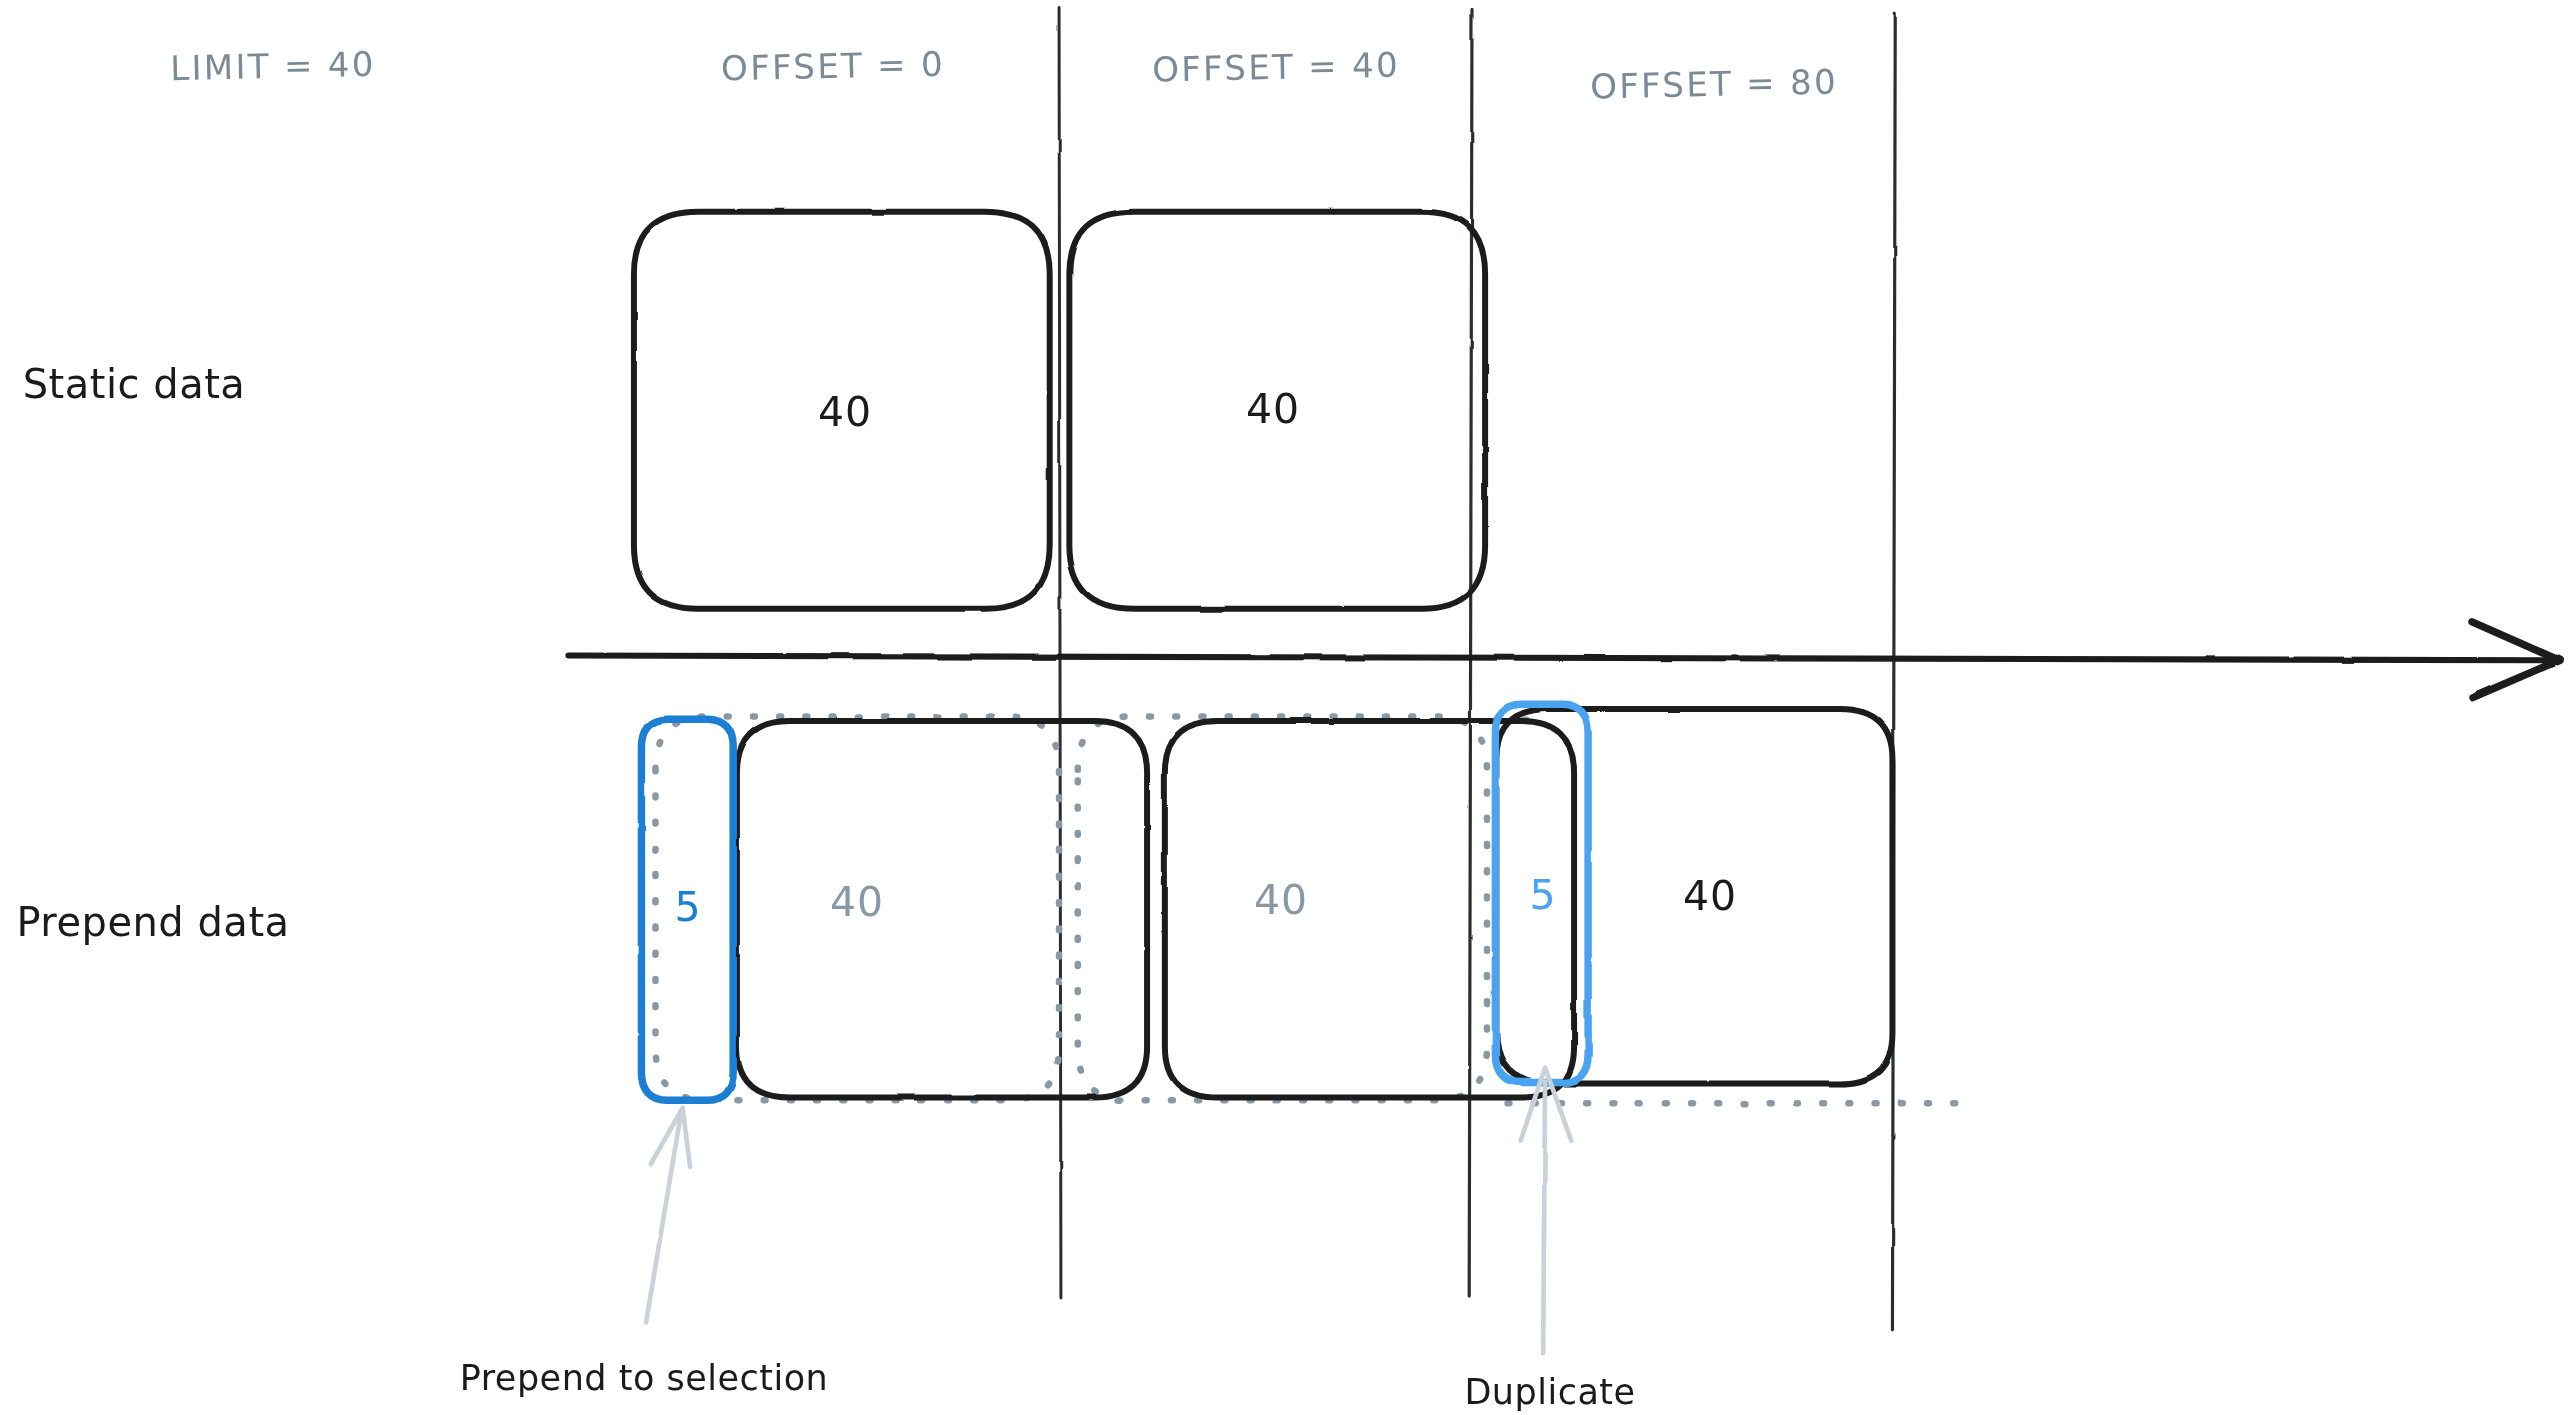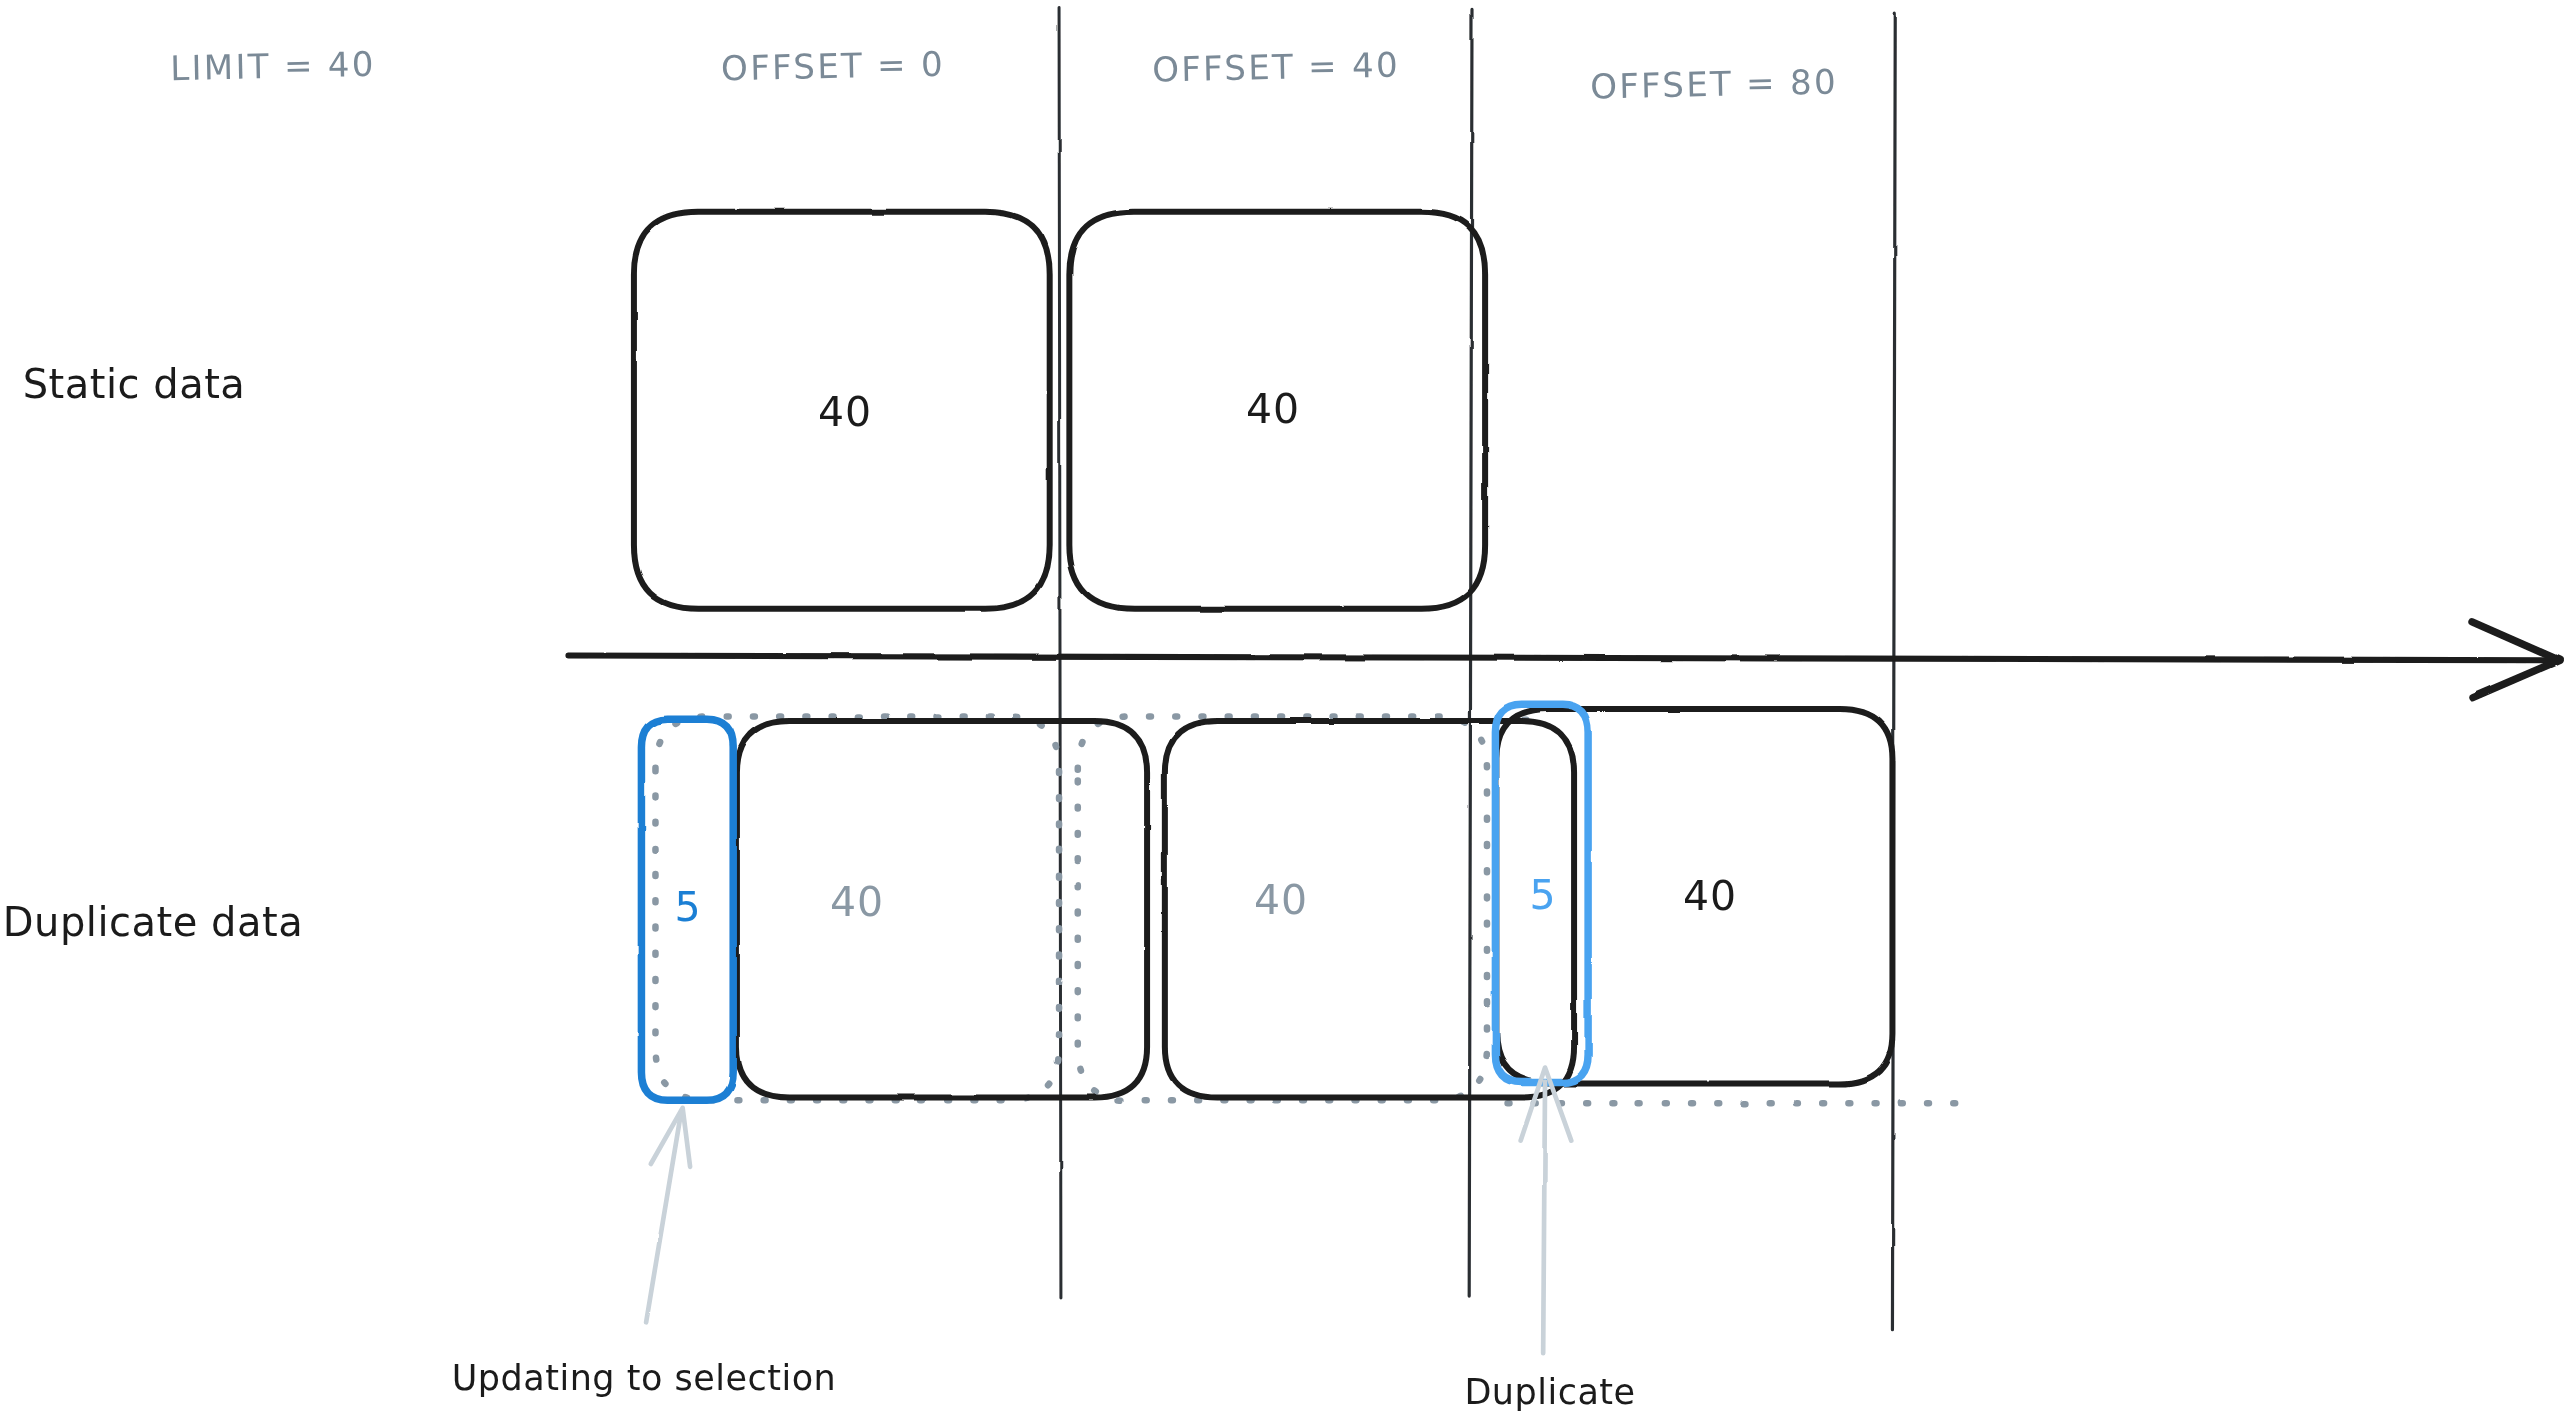--- a/index.html
+++ b/index.html
@@ -191,28 +191,28 @@
       <path d="M1624 1218 L1650 1140 L1678 1218" stroke="#c9d2d9" stroke-width="5" fill="none" stroke-linecap="round" stroke-linejoin="round"></path>
     </g>
   </svg>
 
   <div class="txt col-header skew" style="left:273px; top:66px;">LIMIT = 40</div>
   <div class="txt col-header skew" style="left:833px; top:66px;">OFFSET = 0</div>
   <div class="txt col-header skew" style="left:1276px; top:67px;">OFFSET = 40</div>
   <div class="txt col-header skew" style="left:1714px; top:84px;">OFFSET = 80</div>
 
   <div class="txt row-label" style="left:134px; top:384px;">Static data</div>
-  <div class="txt row-label" style="left:153px; top:922px;">Duplicate data</div>
+  <div class="txt row-label" style="left:153px; top:922px;">Prepend data</div>
 
   <div class="txt box-num-dark" style="left:845px; top:412px;">40</div>
   <div class="txt box-num-dark" style="left:1273px; top:409px;">40</div>
 
   <div class="txt box-num-blue" style="left:688px; top:907px;">5</div>
   <div class="txt box-num-grey" style="left:857px; top:902px;">40</div>
   <div class="txt box-num-grey" style="left:1281px; top:900px;">40</div>
   <div class="txt box-num-blue-light" style="left:1543px; top:895px;">5</div>
   <div class="txt box-num-dark" style="left:1710px; top:896px;">40</div>
 
-  <div class="txt annot" style="left:644px; top:1378px;">Updating to selection</div>
+  <div class="txt annot" style="left:644px; top:1378px;">Prepend to selection</div>
   <div class="txt annot" style="left:1550px; top:1392px;">Duplicate</div>
 
 </div>
 
 
 </body></html>

